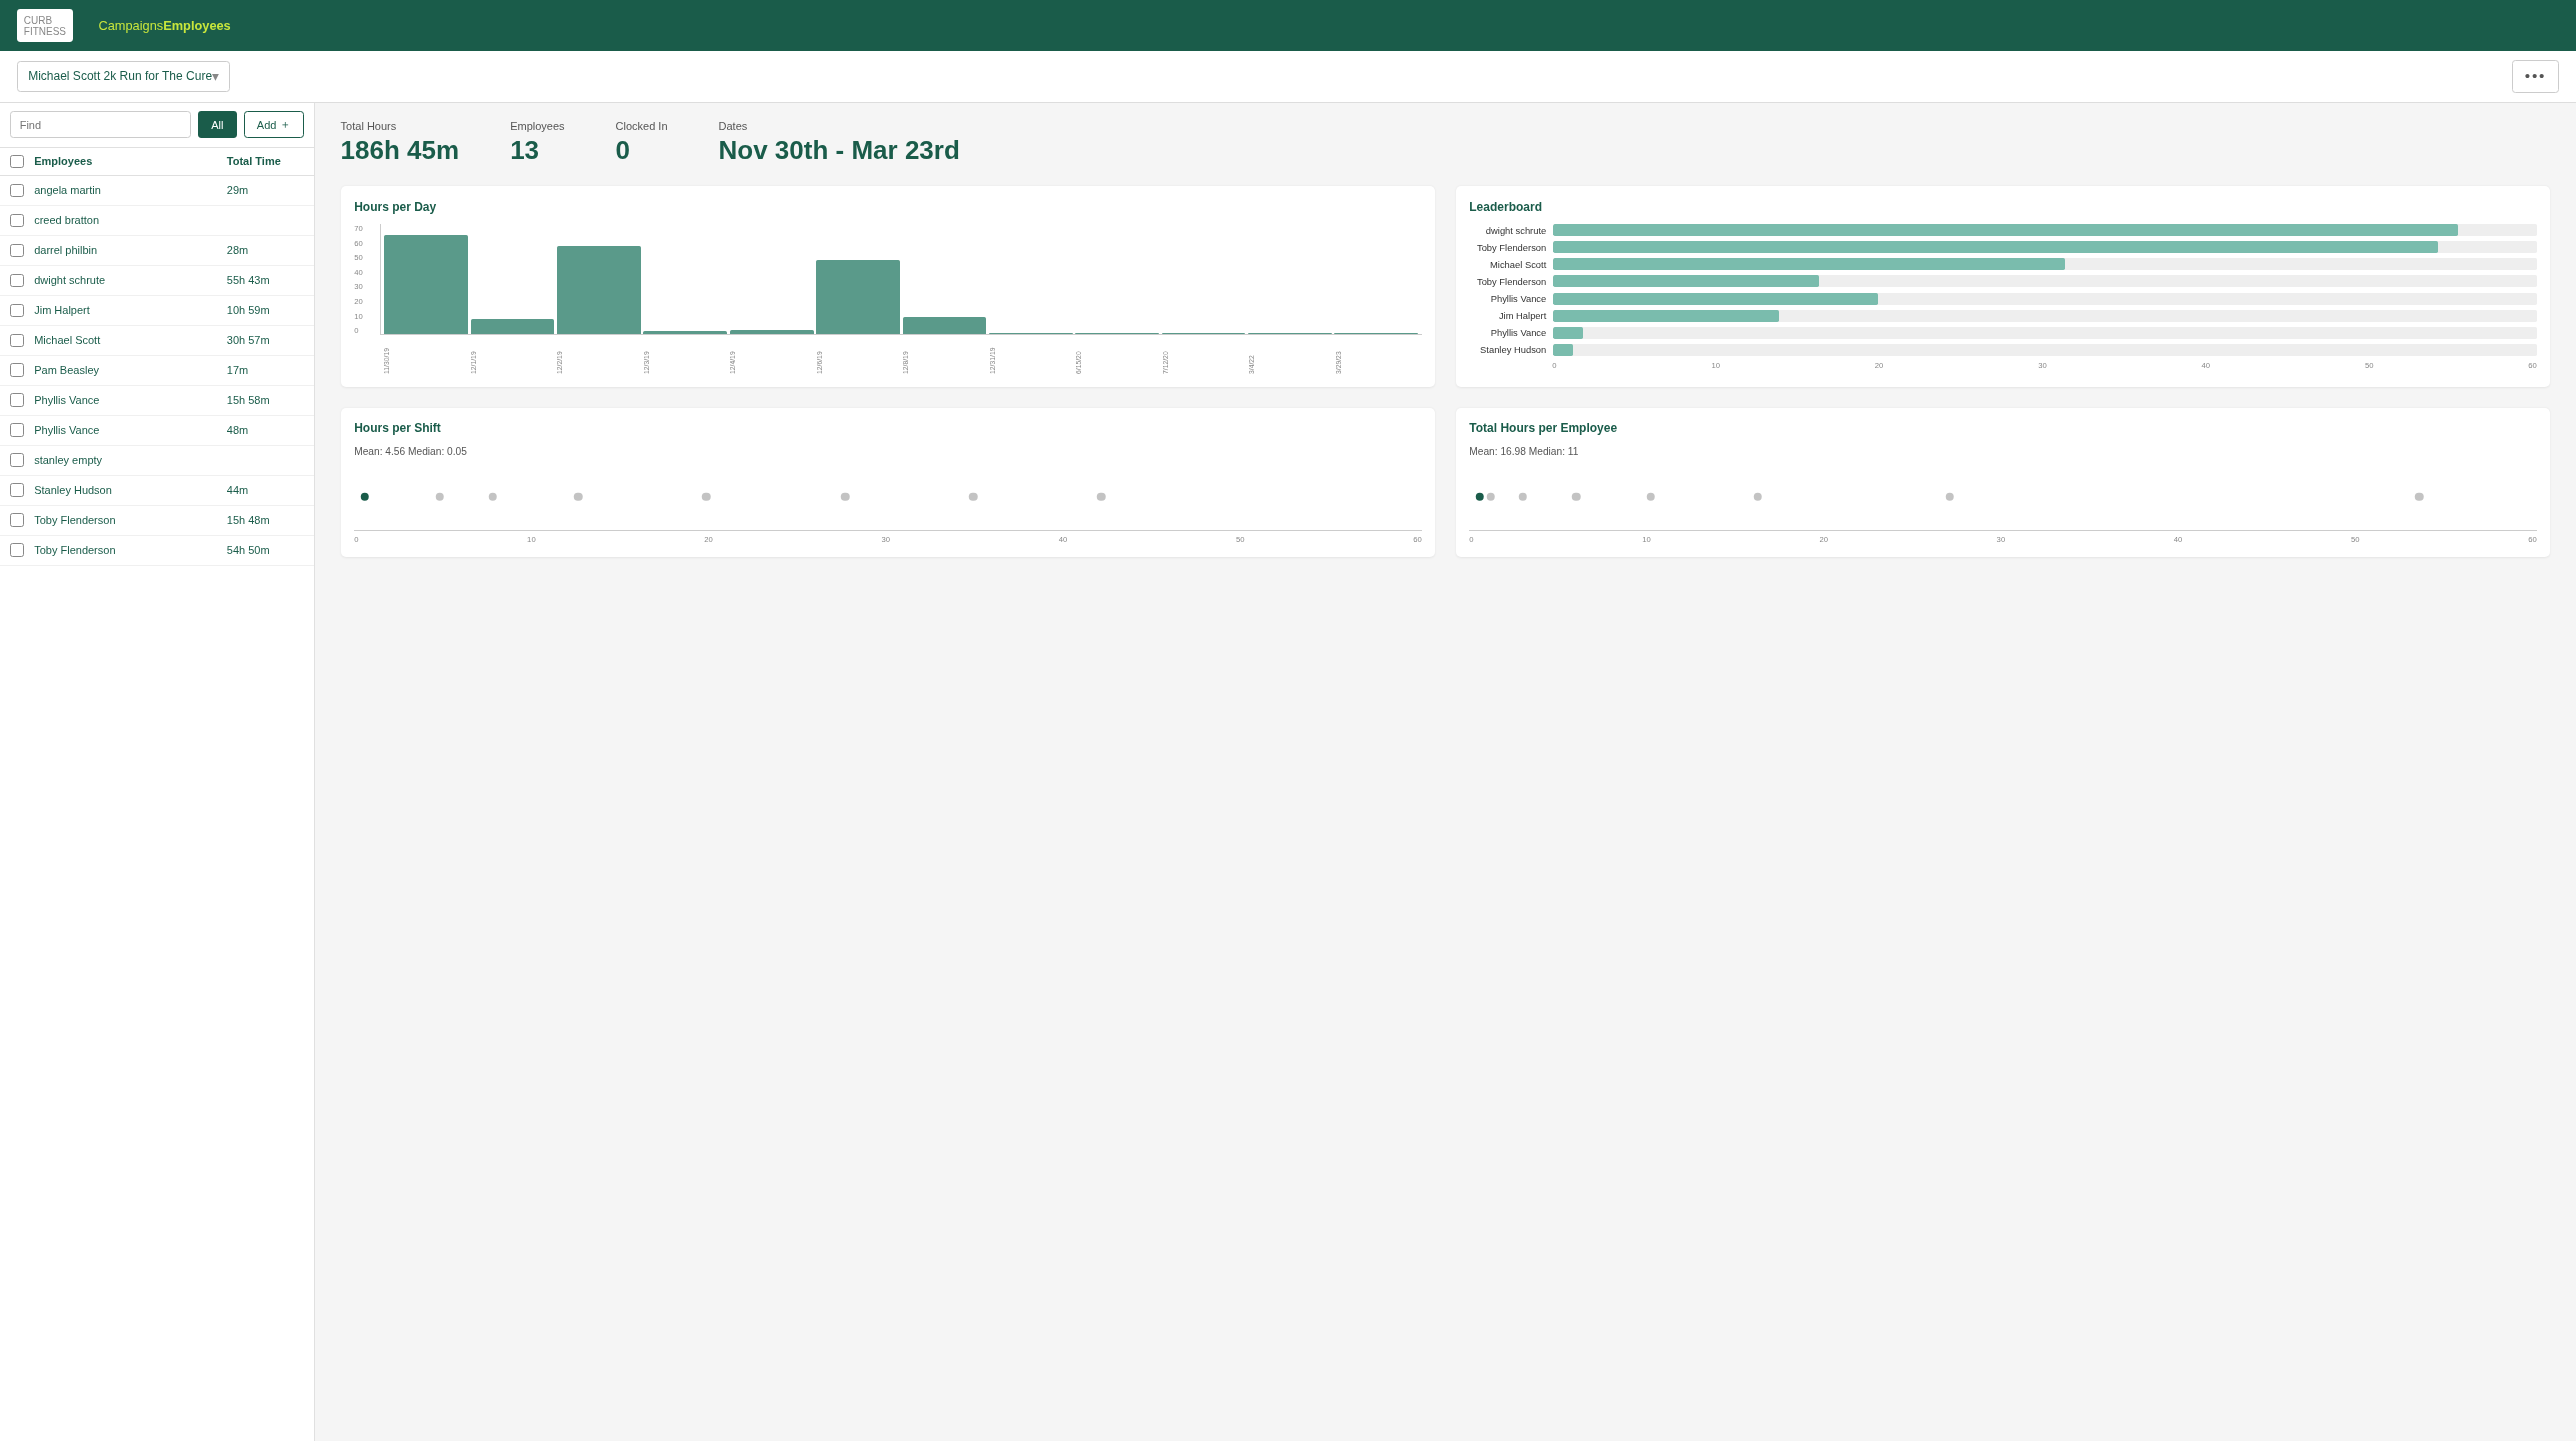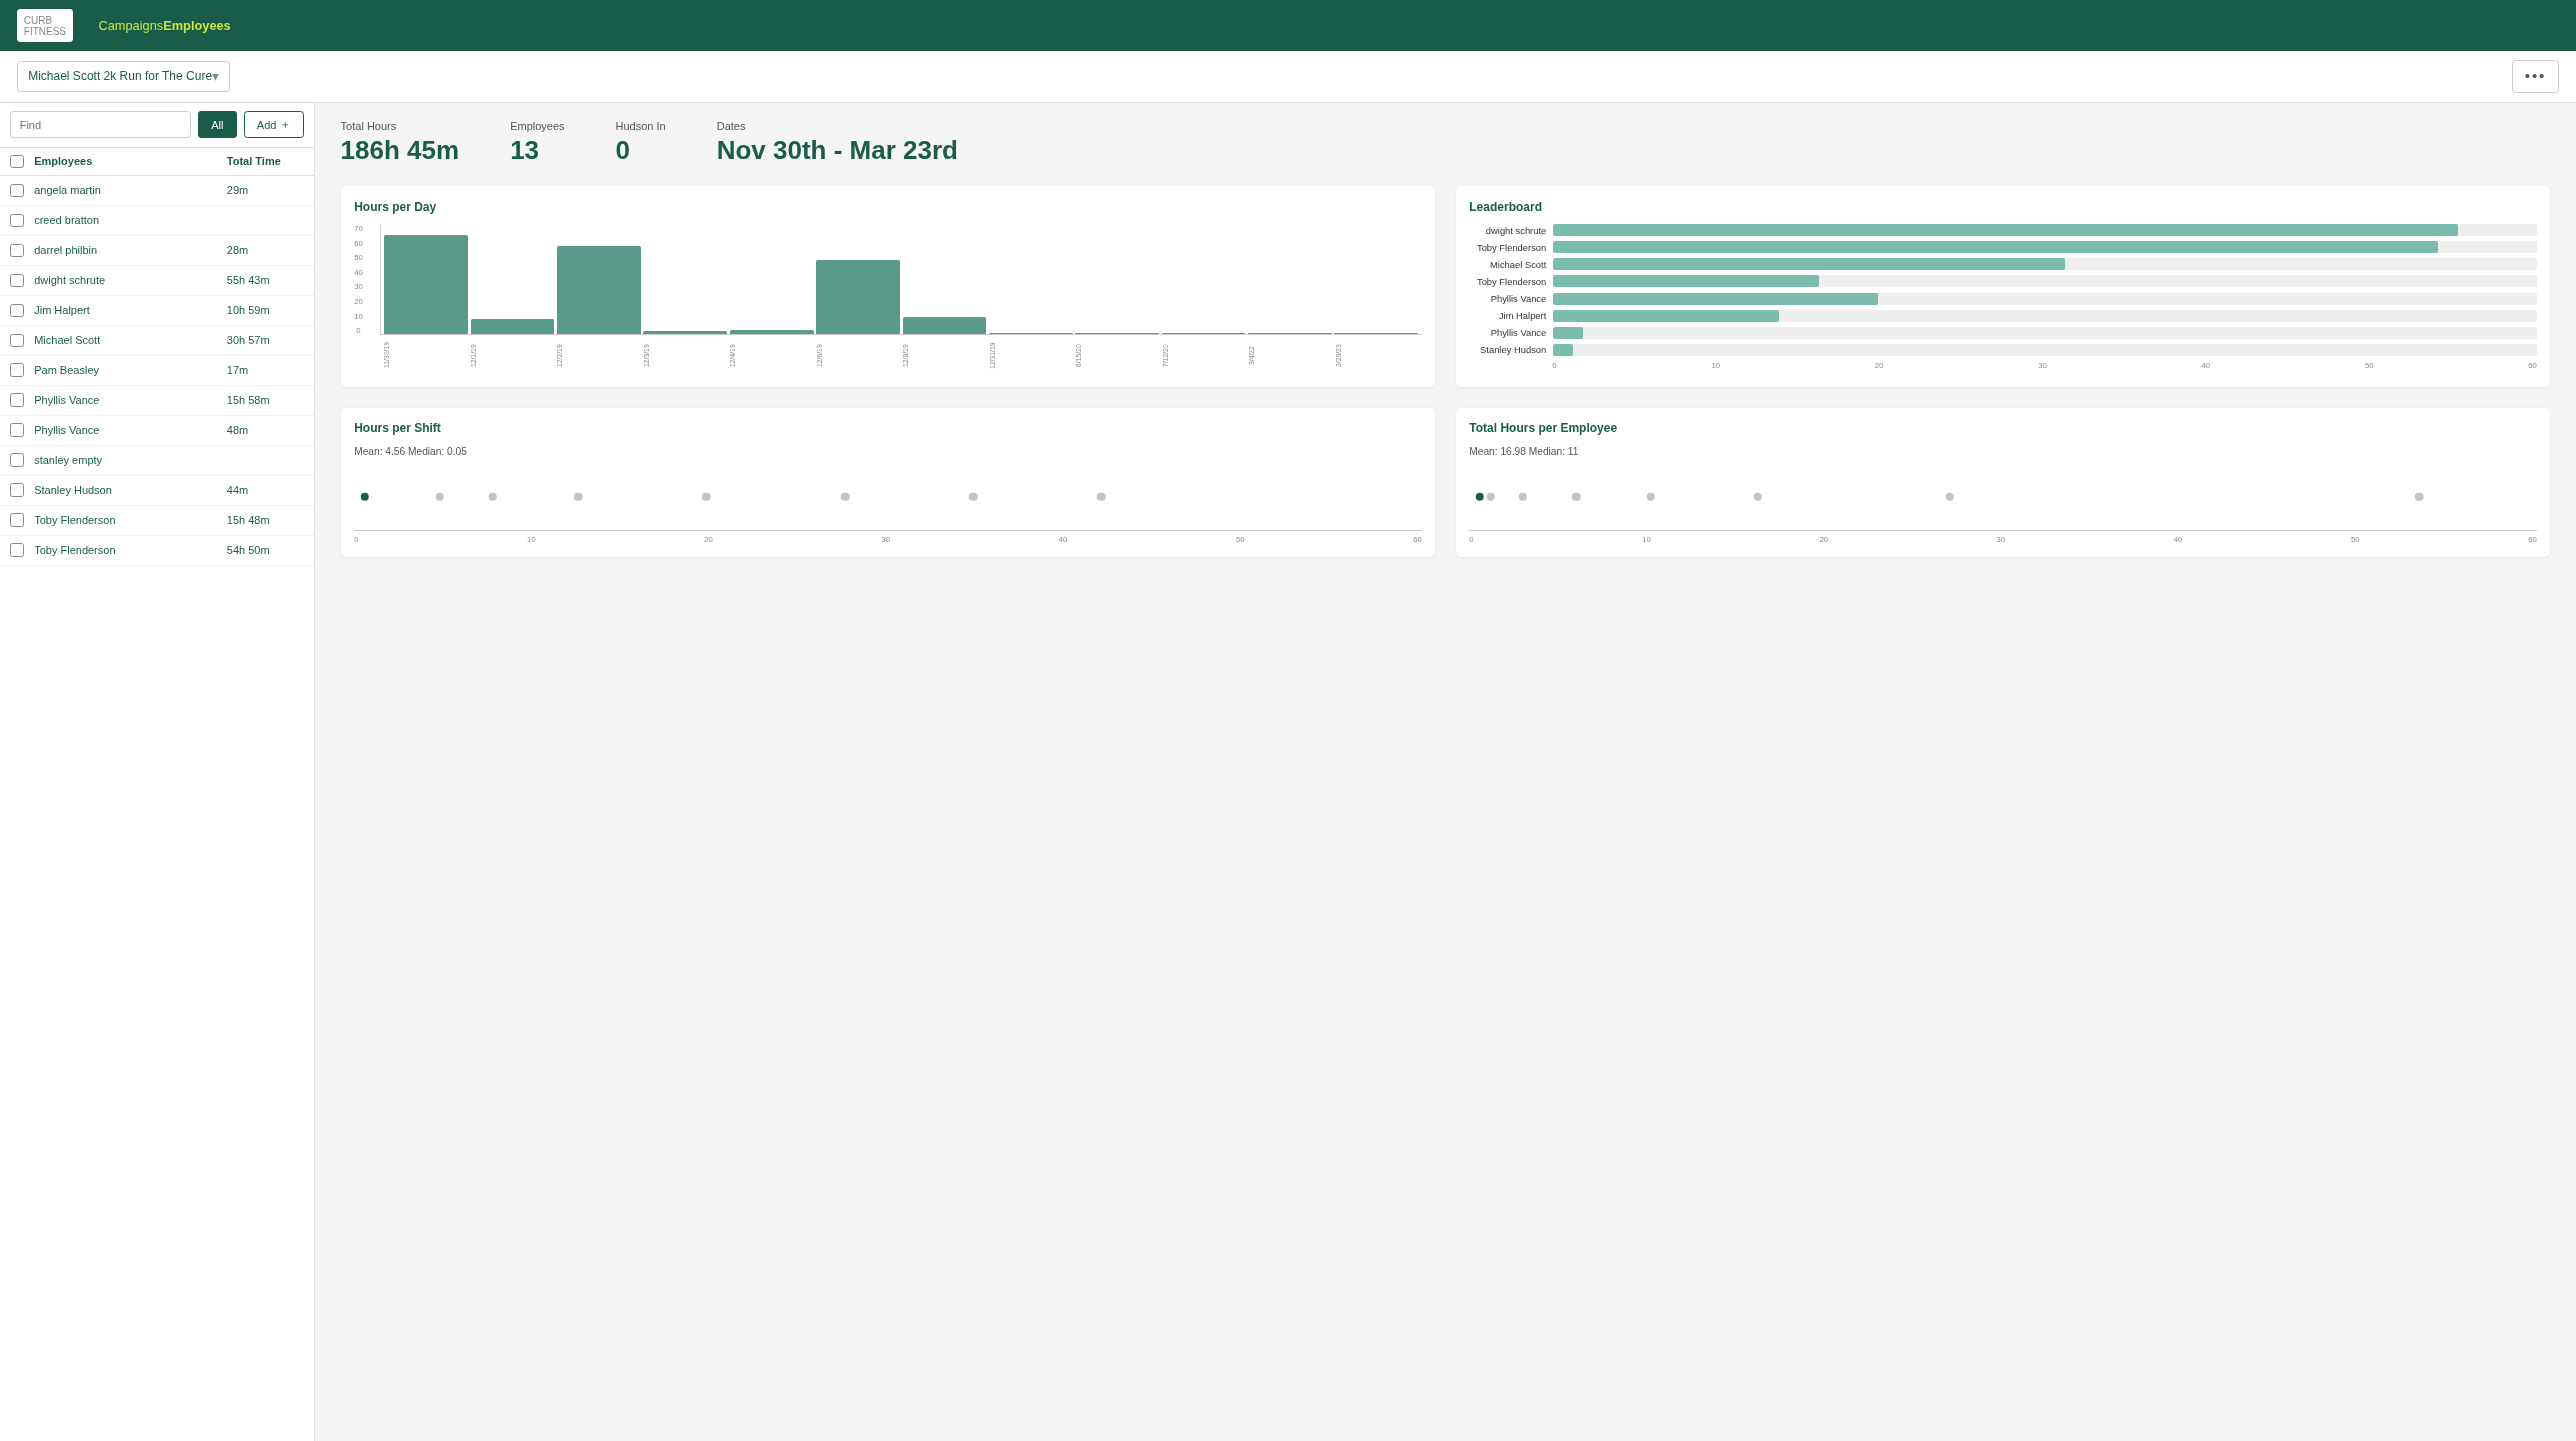--- a/index.html
+++ b/index.html
@@ -216,34 +216,34 @@
     <div class="stats-row">
       <div class="stat-item">
         <div class="stat-label">Total Hours</div>
         <div class="stat-value">186h 45m</div>
       </div>
       <div class="stat-item">
         <div class="stat-label">Employees</div>
         <div class="stat-value">13</div>
       </div>
       <div class="stat-item">
-        <div class="stat-label">Hudson In</div>
+        <div class="stat-label">Clocked In</div>
         <div class="stat-value">0</div>
       </div>
       <div class="stat-item">
         <div class="stat-label">Dates</div>
         <div class="stat-value">Nov 30th - Mar 23rd</div>
       </div>
     </div>
 
     <div class="charts-grid">
 
       <div class="chart-card">
         <div class="chart-title">Hours per Day</div>
-        <div style="position:relative; padding-left:25.6px;text-align:center;">
+        <div style="position:relative; padding-left:25.6px;">
           <div style="position:absolute;left:0;top:0;height:111px;display:flex;flex-direction:column;justify-content:space-between;font-size:7.7px;color:#888;">
             <span>70</span>
               <span>60</span>
               <span>50</span>
               <span>40</span>
               <span>30</span>
               <span>20</span>
               <span>10</span>
               <span>0</span>
           </div>

